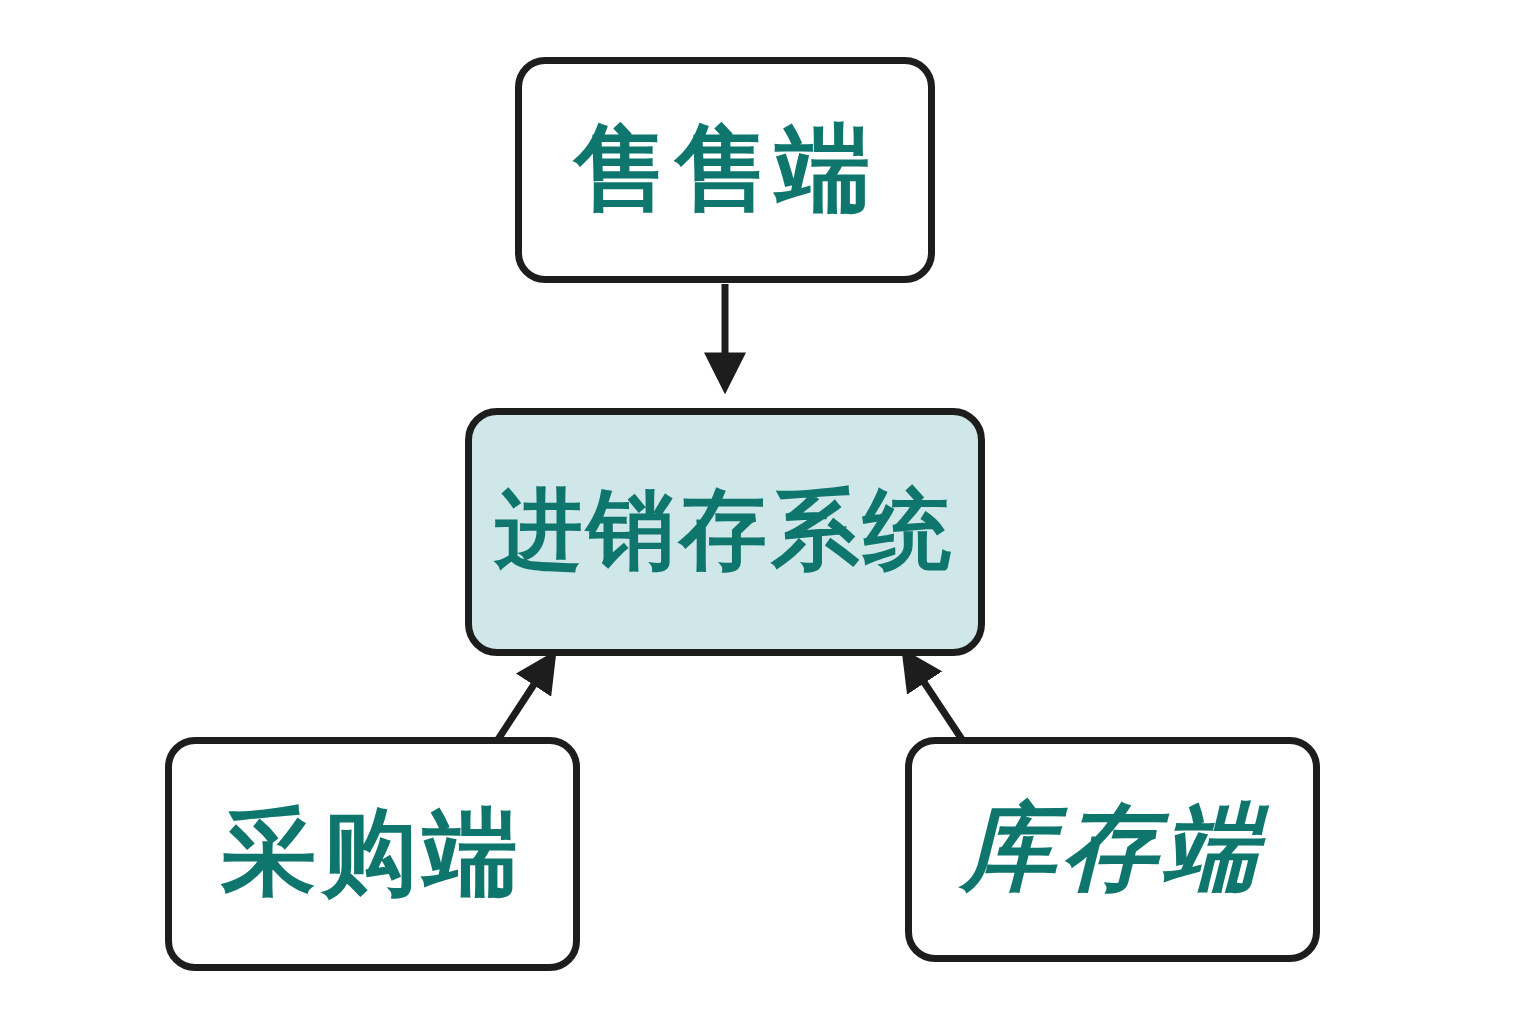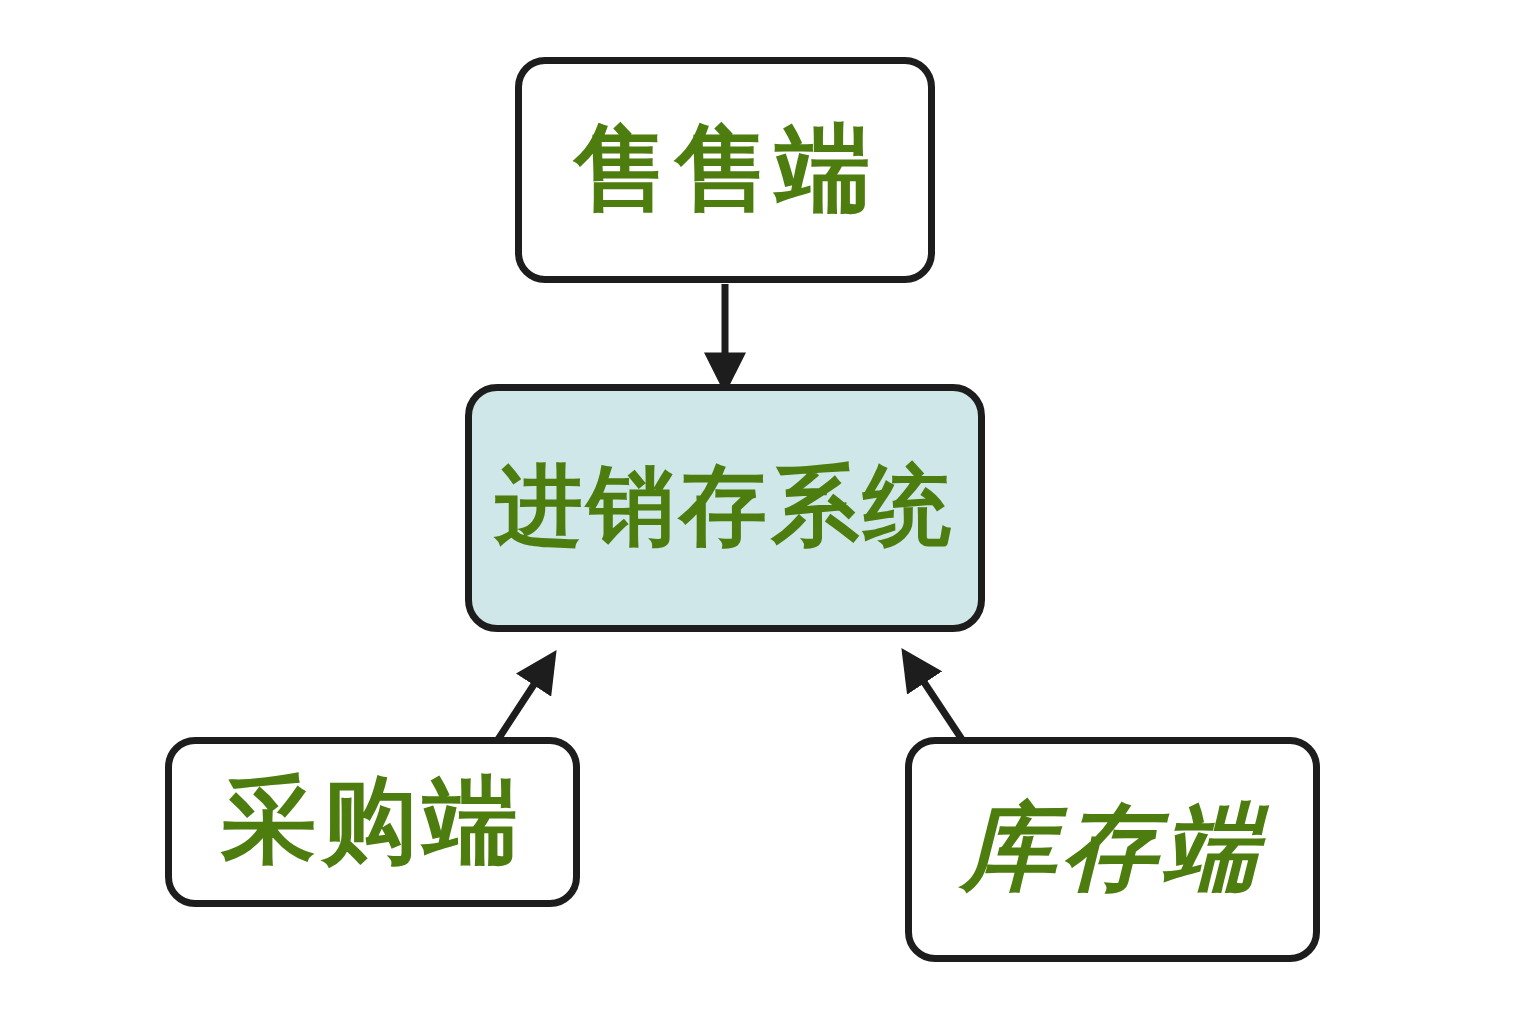--- a/index.html
+++ b/index.html
@@ -27,49 +27,49 @@
     position: absolute;
     box-sizing: border-box;
     border: 7px solid #1d1d1d;
     background: #ffffff;
     display: flex;
     align-items: center;
     justify-content: center;
     z-index: 2;
   }
   .node .label {
-    color: #4d7c0f;
+    color: #0f766e;
     font-weight: bold;
     letter-spacing: 6px;
     white-space: nowrap;
     line-height: 1;
     transform: translateY(-2px);
   }
   .node-sales {
     left: 515px;
     top: 57px;
     width: 420px;
     height: 226px;
     border-radius: 30px;
   }
   .node-sales .label { font-size: 95px; }
   .node-system {
     left: 465px;
-    top: 384px;
+    top: 408px;
     width: 520px;
     height: 248px;
     border-radius: 32px;
     background: #cfe7e9;
   }
   .node-system .label { font-size: 88px; letter-spacing: 4px; }
   .node-purchase {
     left: 165px;
     top: 737px;
     width: 415px;
-    height: 170px;
+    height: 234px;
     border-radius: 30px;
   }
   .node-purchase .label { font-size: 95px; }
   .node-inventory {
     left: 905px;
     top: 737px;
     width: 415px;
     height: 225px;
     border-radius: 30px;
     font-style: italic;

